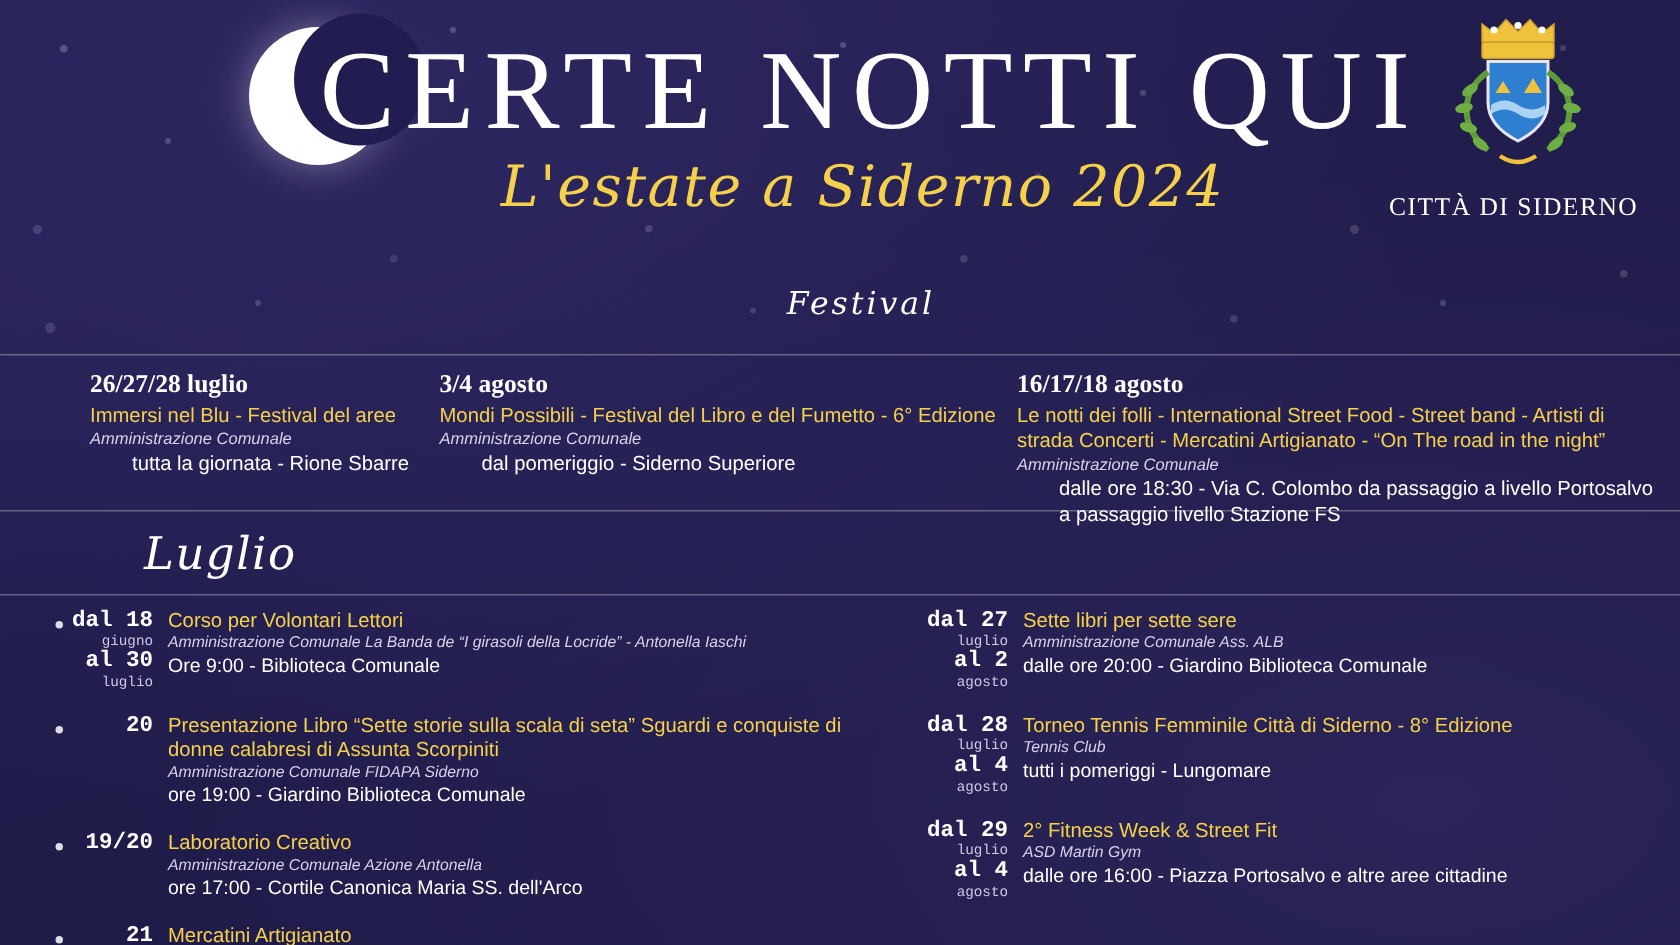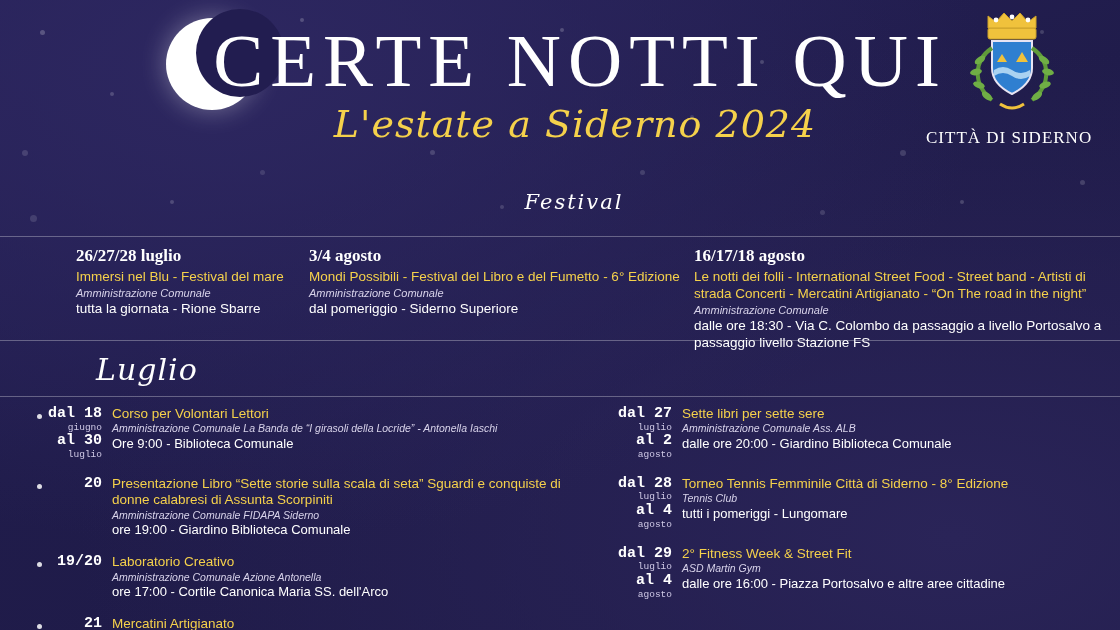--- a/index.html
+++ b/index.html
@@ -115,21 +115,21 @@
     background: rgba(255,255,255,.30);
   }
   .rule.r1 { top: 236px; }
   .rule.r2 { top: 340px; }
   .rule.r3 { top: 396px; }
 
   
   .strip {
     position: absolute;
     top: 246px;
-    left: 16px; right: 0;
+    left: 0; right: 0;
     height: 92px;
   }
   .strip-col { position: absolute; top: 0; }
   .c1 { left: 60px;  width: 230px; }
   .c2 { left: 293px; width: 380px; }
   .c3 { left: 678px; width: 430px; }
 
   .s-date {
     font-family: "Liberation Serif", serif;
     font-size: 17px;
@@ -146,20 +146,21 @@
   .s-org {
     font-size: 11px;
     font-style: italic;
     color: #d8d3ea;
     margin-bottom: 2px;
   }
   .s-when {
     font-size: 13.5px;
     color: #ffffff;
     line-height: 1.25;
+    margin-left: 28px;
   }
 
   
   .month {
     position: absolute;
     left: 96px;
     top: 352px;
     font-family: "DejaVu Serif", serif;
     font-style: italic;
     font-size: 30px;
@@ -280,21 +281,21 @@
       <div class="crest-label">CITTÀ DI SIDERNO</div>
     </div>
   </div>
 
   <div class="rule r1"></div>
 
   <div class="strip">
 
     <div class="strip-col c1">
       <div class="s-date">26/27/28 luglio</div>
-      <div class="s-title">Immersi nel Blu - Festival del mare</div>
+      <div class="s-title">Immersi nel Blu - Festival del aree</div>
       <div class="s-org">Amministrazione Comunale</div>
       <div class="s-when">tutta la giornata - Rione Sbarre</div>
     </div>
 
     <div class="strip-col c2">
       <div class="s-date">3/4 agosto</div>
       <div class="s-title">Mondi Possibili - Festival del Libro e del Fumetto - 6° Edizione</div>
       <div class="s-org">Amministrazione Comunale</div>
       <div class="s-when">dal pomeriggio - Siderno Superiore</div>
     </div>

